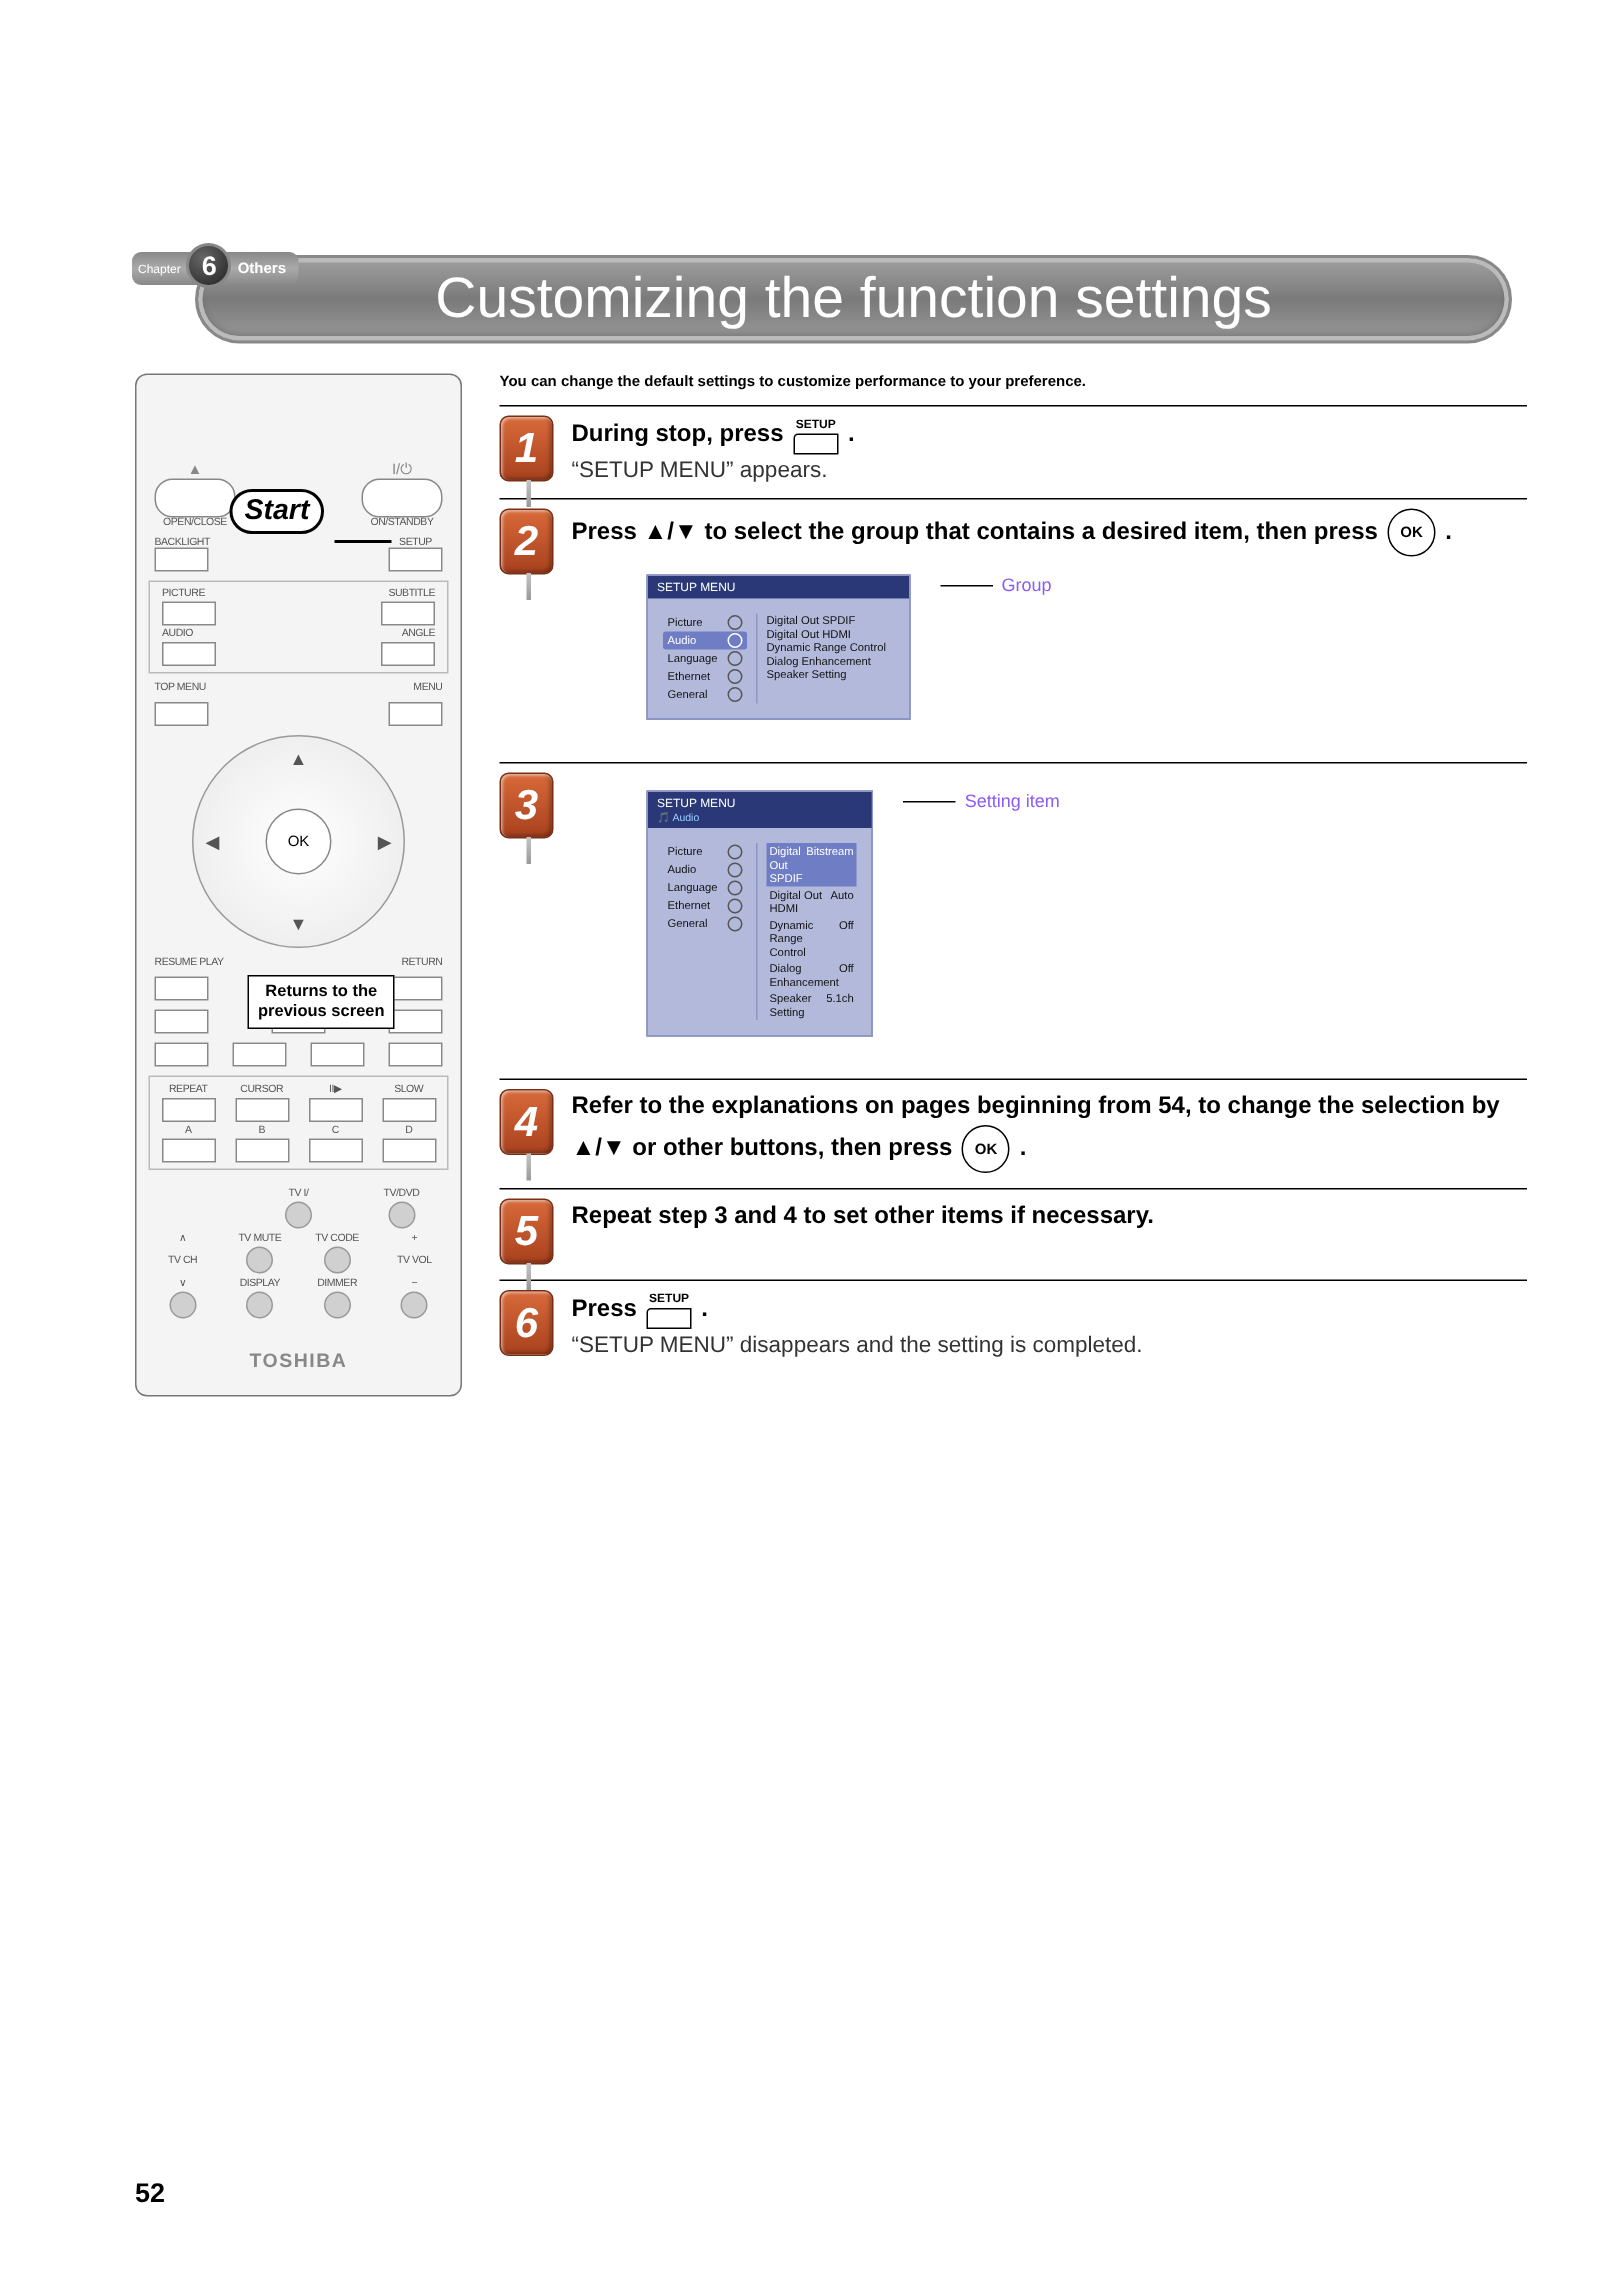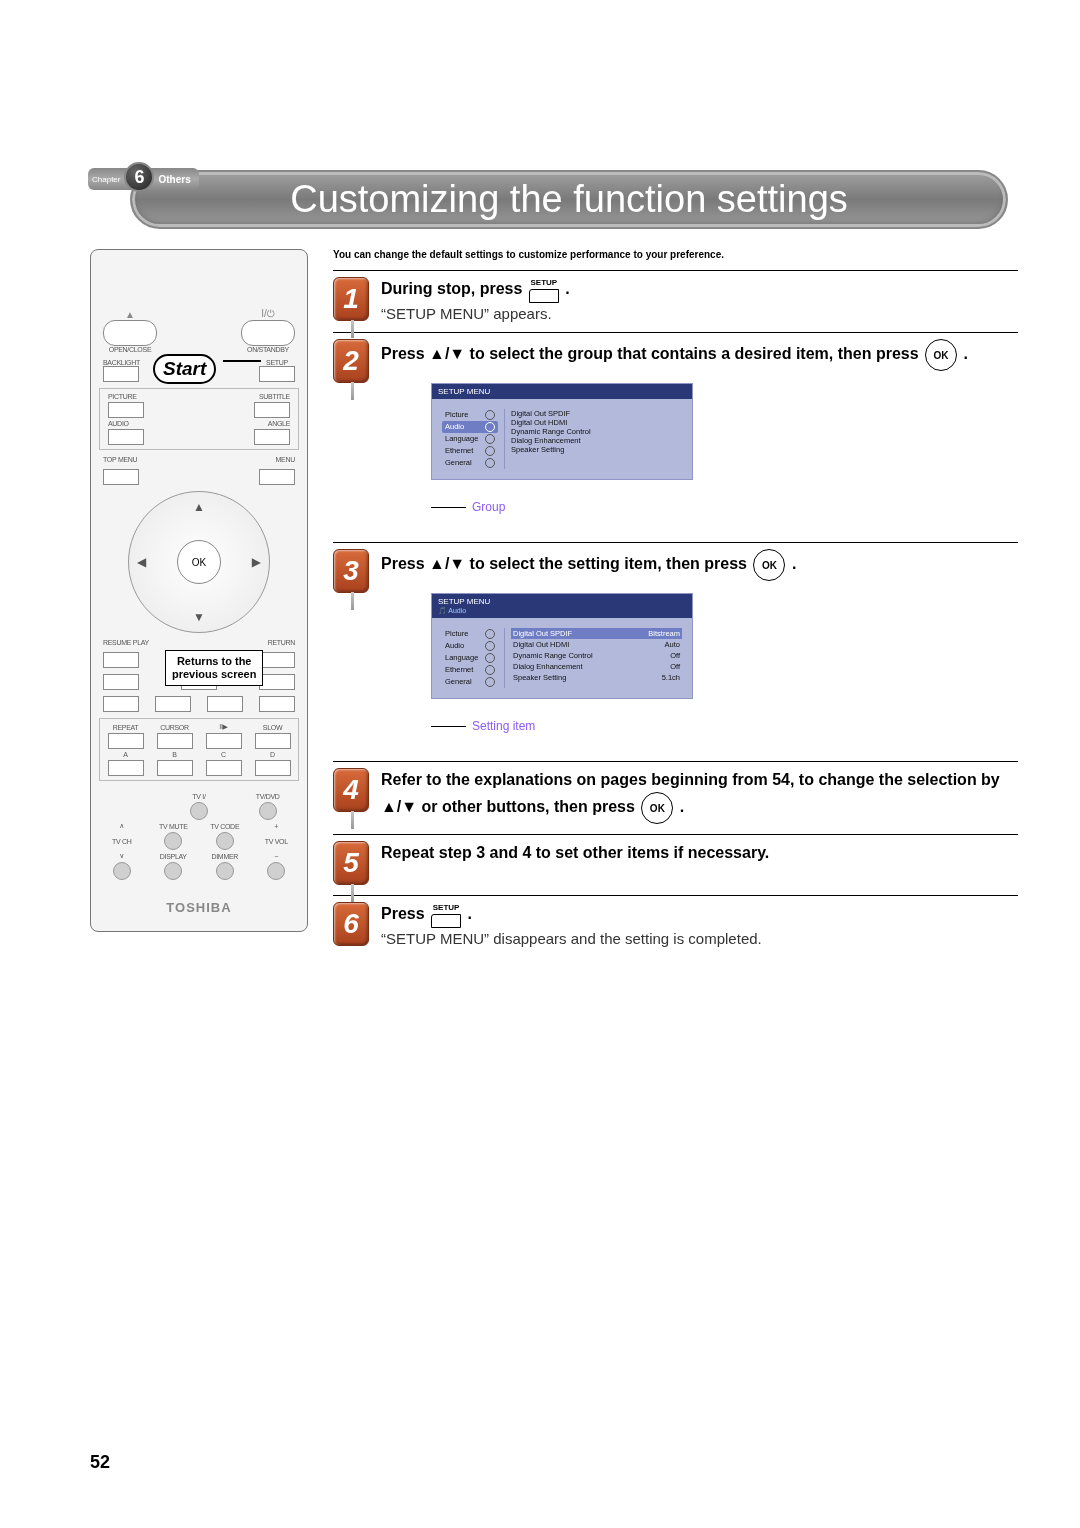--- a/index.html
+++ b/index.html
@@ -79,21 +79,21 @@
     font-size: 9px; color: #444;
   }
   .rbtn-sq {
     width: 34px; height: 14px; border: 1px solid #888; background: #fff;
   }
   .rrow { width: 100%; display: flex; justify-content: space-between; align-items: center; padding: 0 4px; box-sizing: border-box;}
   .rlabel { font-size: 7px; color: #555; text-align: center; letter-spacing: -.3px;}
   .rtop-ico { font-size: 10px; color: #888;}
   .start-bubble {
     position: absolute;
-    top: 104px; left: 62px;
+    top: 76px; left: 62px;
     background: #fff; border: 2px solid #000;
     border-radius: 16px;
     padding: 2px 8px;
     font-size: 19px; font-weight: bold; font-style: italic;
   }
   .start-line {
     position: absolute; background: #000;
   }
   .dpad {
     width: 140px; height: 140px; border: 1px solid #999; border-radius: 50%;
@@ -149,21 +149,21 @@
   .step-head { font-size: 16px; font-weight: bold; line-height: 1.5; }
   .step-sub { font-size: 15px; color: #333; margin-top: 2px;}
   .setup-key { display:inline-flex; flex-direction:column; align-items:center; font-size:8px; vertical-align:middle; margin:0 2px;}
   .setup-key .kbox { width:28px; height:12px; border:1.2px solid #000; border-top-left-radius:3px;}
   .ok-key {
     display:inline-flex; width:30px; height:30px; border:1.2px solid #000; border-radius:50%;
     align-items:center; justify-content:center; font-size:10px; vertical-align:middle; margin: 0 2px;
   }
   .osd {
     width: 270px;
-    display: flex; flex-direction: column; align-items: flex-start;
+    display: flex; flex-direction: row; align-items: flex-start;
     margin: 12px 0 18px 50px;
     gap: 20px;
   }
   .osd-frame {
     width: 260px;
     border: 1px solid #8d96c4;
     background: #3b4a92;
   }
   .osd-titlebar {
     color: #fff; font-size: 8px; padding: 3px 6px;
@@ -433,25 +433,20 @@
             <div class="callout"><span class="callout-line"></span><span>Group</span></div>
           </div>
         </div>
       </div>
 
       <div class="section-rule"></div>
 
       <div class="step">
         <div class="step-badge">3</div>
         <div class="step-body">
-          <div class="step-head">
-            <span>Press ▲/▼ to select the setting item, then press </span>
-            <span class="ok-key">OK</span>
-            <span>.</span>
-          </div>
 
           <div class="osd">
             <div class="osd-frame">
               <div class="osd-titlebar">
                 <span>SETUP MENU</span><br>
                 <span style="color:#9cf;font-size:7px;">🎵 <span>Audio</span></span>
               </div>
               <div class="osd-body">
                 <div class="osd-left">
                   <div class="mi">

